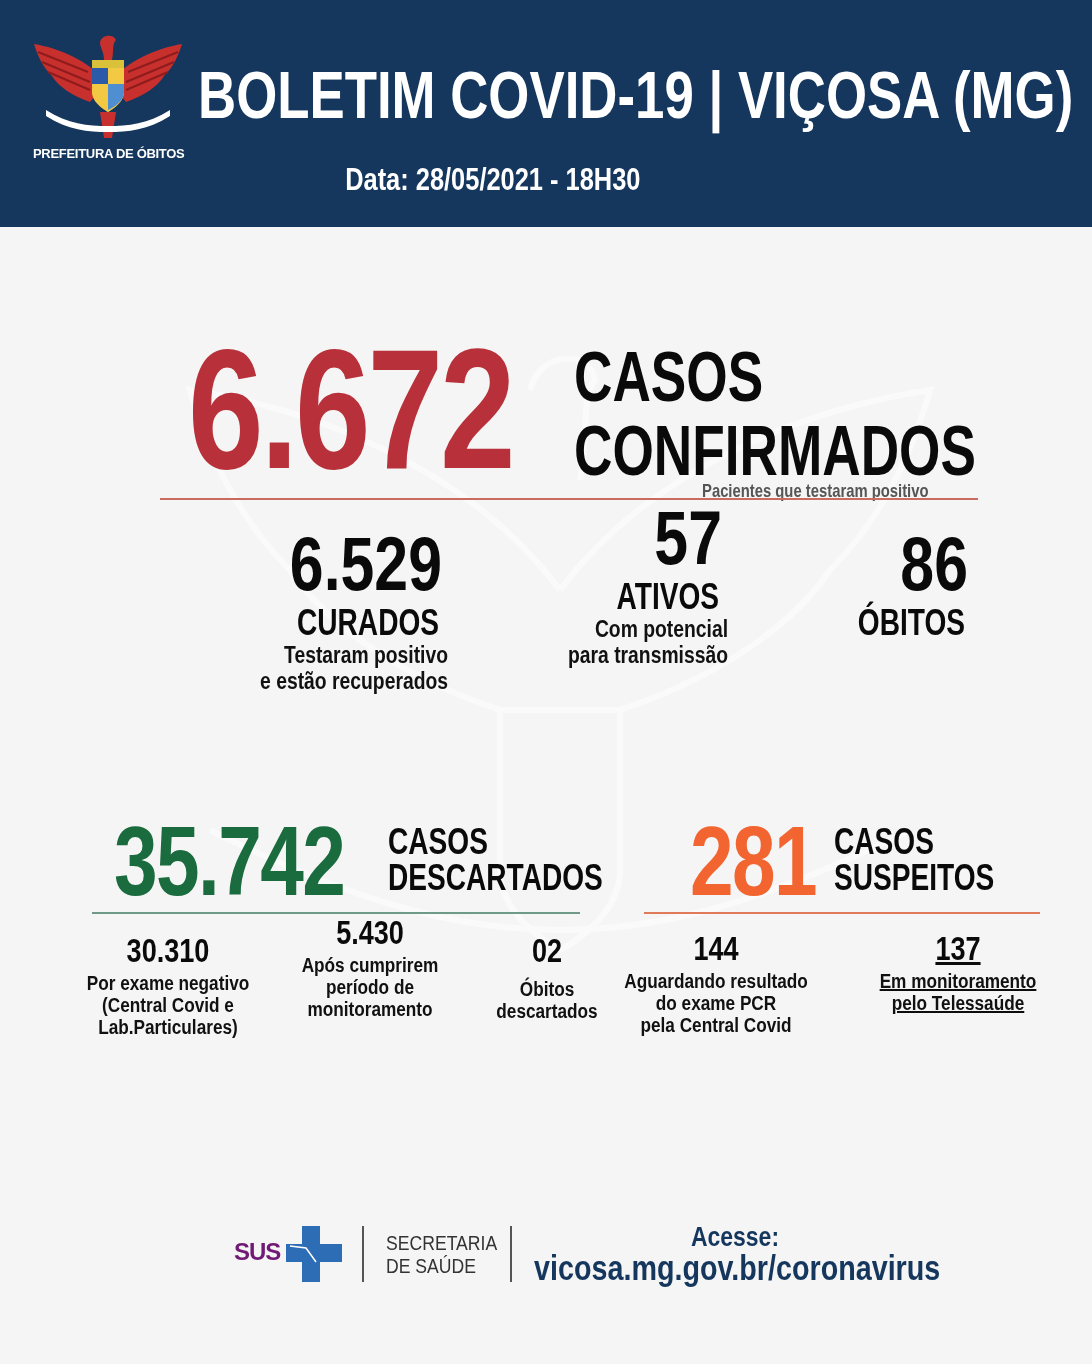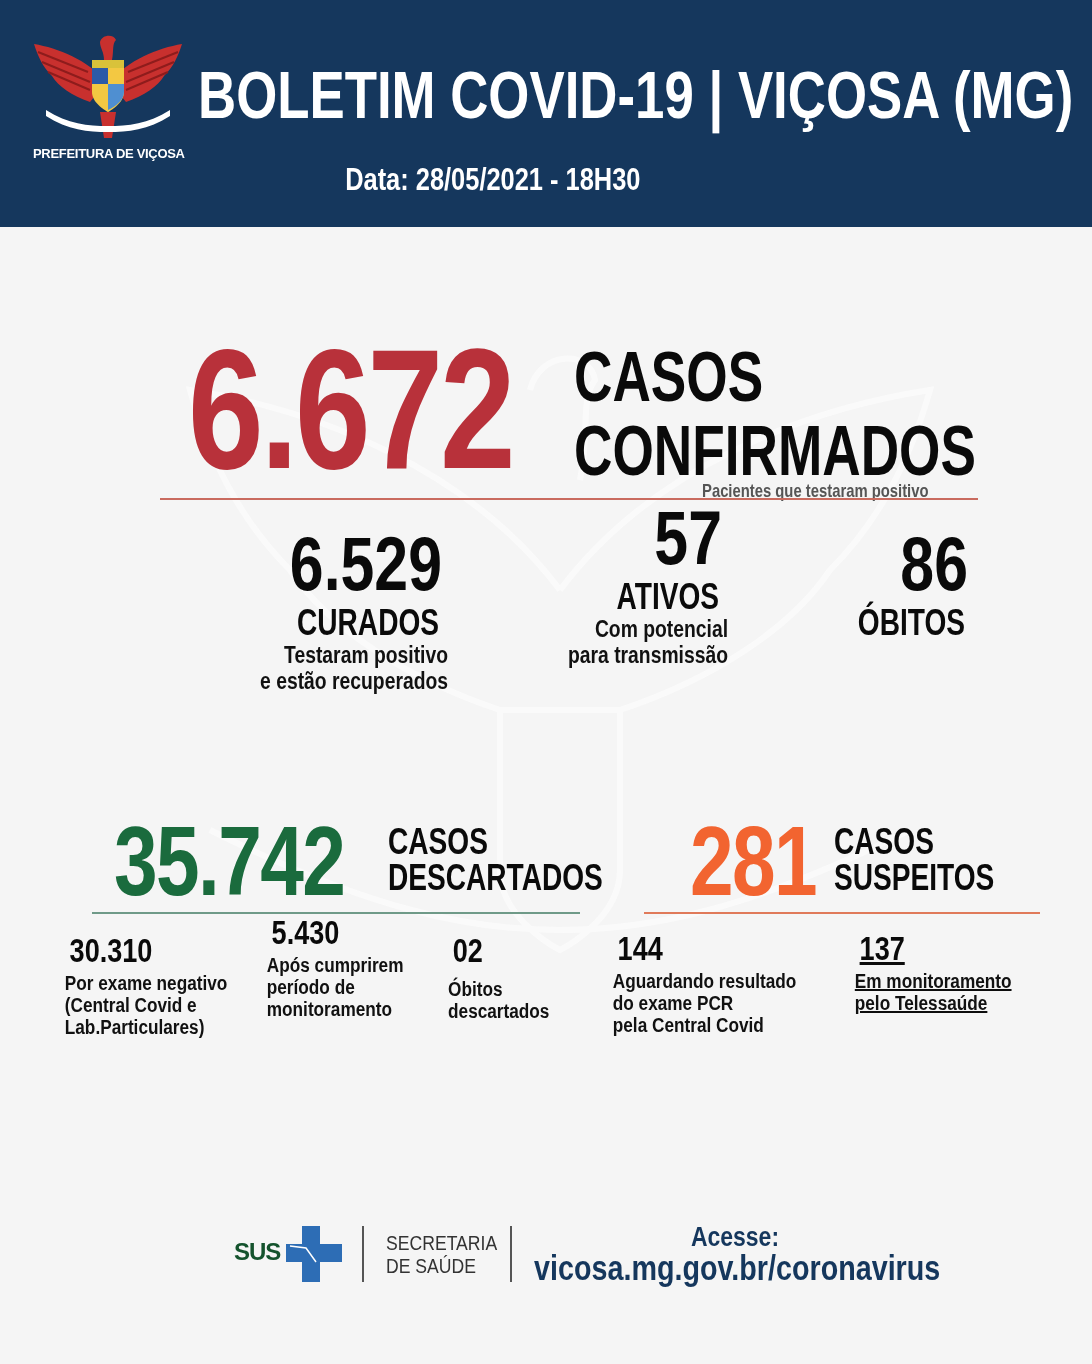--- a/index.html
+++ b/index.html
@@ -112,21 +112,21 @@
       transform: scaleX(0.80); transform-origin: left top; white-space: nowrap;
       letter-spacing: -2px;
     }
     .susp-label {
       position: absolute; left: 834px; top: 824px;
       font-size: 36px; line-height: 36px; font-weight: bold; color: #0a0a0a;
       font-family: "Liberation Sans", sans-serif;
       transform: scaleX(0.78); transform-origin: left top; white-space: nowrap;
     }
 
-    .sub { position: absolute; }
+    .sub { position: absolute; text-align: center; }
     .sub .num {
       font-size: 33px; line-height: 34px; font-weight: bold; color: #0a0a0a;
       font-family: "Liberation Sans", sans-serif;
       transform: scaleX(0.82); white-space: nowrap;
     }
     .sub .desc {
       font-size: 20px; line-height: 22px; font-weight: bold; color: #111;
       font-family: "Liberation Sans", sans-serif;
       transform: scaleX(0.86); white-space: nowrap; margin-top: 4px;
     }
@@ -134,21 +134,21 @@
     .sub-2 { left: 250px; top: 916px; width: 240px; }
     .sub-3 { left: 432px; top: 934px; width: 230px; }
     .sub-3 .desc { margin-top: 10px; }
     .sub-4 { left: 596px; top: 932px; width: 240px; }
     .sub-5 { left: 838px; top: 932px; width: 240px; text-decoration: underline; }
 
     
     .sus-logo { position: absolute; left: 232px; top: 1224px; width: 114px; height: 60px; }
     .sus-text {
       position: absolute; left: 234px; top: 1238px;
-      color: #14532d; font-size: 24px; font-weight: bold;
+      color: #701a75; font-size: 24px; font-weight: bold;
       font-family: "Liberation Sans", sans-serif; letter-spacing: -1px;
     }
     .vline { position: absolute; width: 1.5px; background: #555; }
     .vline-1 { left: 362px; top: 1226px; height: 56px; }
     .vline-2 { left: 510px; top: 1226px; height: 56px; }
     .secretaria {
       position: absolute; left: 386px; top: 1232px;
       font-size: 20px; line-height: 23px; color: #333;
       font-family: "Liberation Sans", sans-serif;
       transform: scaleX(0.88); transform-origin: left top; white-space: nowrap;
@@ -183,21 +183,21 @@
     <rect x="64" y="30" width="32" height="8" fill="#d9c23a"></rect>
 
     <path d="M64 38 L96 38 L96 62 C96 74 80 82 80 82 C80 82 64 74 64 62 Z" fill="#f3c842"></path>
     <rect x="64" y="38" width="16" height="16" fill="#2b5aa8"></rect>
     <path d="M80 54 L96 54 L96 62 C96 70 88 76 80 80 Z" fill="#4f8fd1"></path>
 
     <path d="M72 82 L88 82 L84 108 L76 108 Z" fill="#c8302e"></path>
 
     <path d="M18 80 C40 94 60 96 80 96 C100 96 120 94 142 80 L142 86 C120 100 100 102 80 102 C60 102 40 100 18 86 Z" fill="#ffffff"></path>
   </svg>
-  <div class="logo-caption">PREFEITURA DE VIÇOSA</div>
+  <div class="logo-caption">PREFEITURA DE ÓBITOS</div>
   <div class="title">BOLETIM COVID-19 | VIÇOSA (MG)</div>
   <div class="date">Data: 28/05/2021 - 18H30</div>
 </div>
 
 <svg class="watermark" viewBox="0 0 780 650">
   <g fill="none" stroke="#ffffff" stroke-width="6">
     <path d="M390 260 C300 140 150 80 20 60 C40 130 70 190 120 240 C160 300 240 350 330 380"></path>
     <path d="M390 260 C480 140 630 80 760 60 C740 130 710 190 660 240 C620 300 540 350 450 380"></path>
     <path d="M330 380 L330 540 C330 590 390 620 390 620 C390 620 450 590 450 540 L450 380 Z"></path>
     <path d="M40 500 C200 580 300 600 390 600 C480 600 580 580 740 500"></path>

